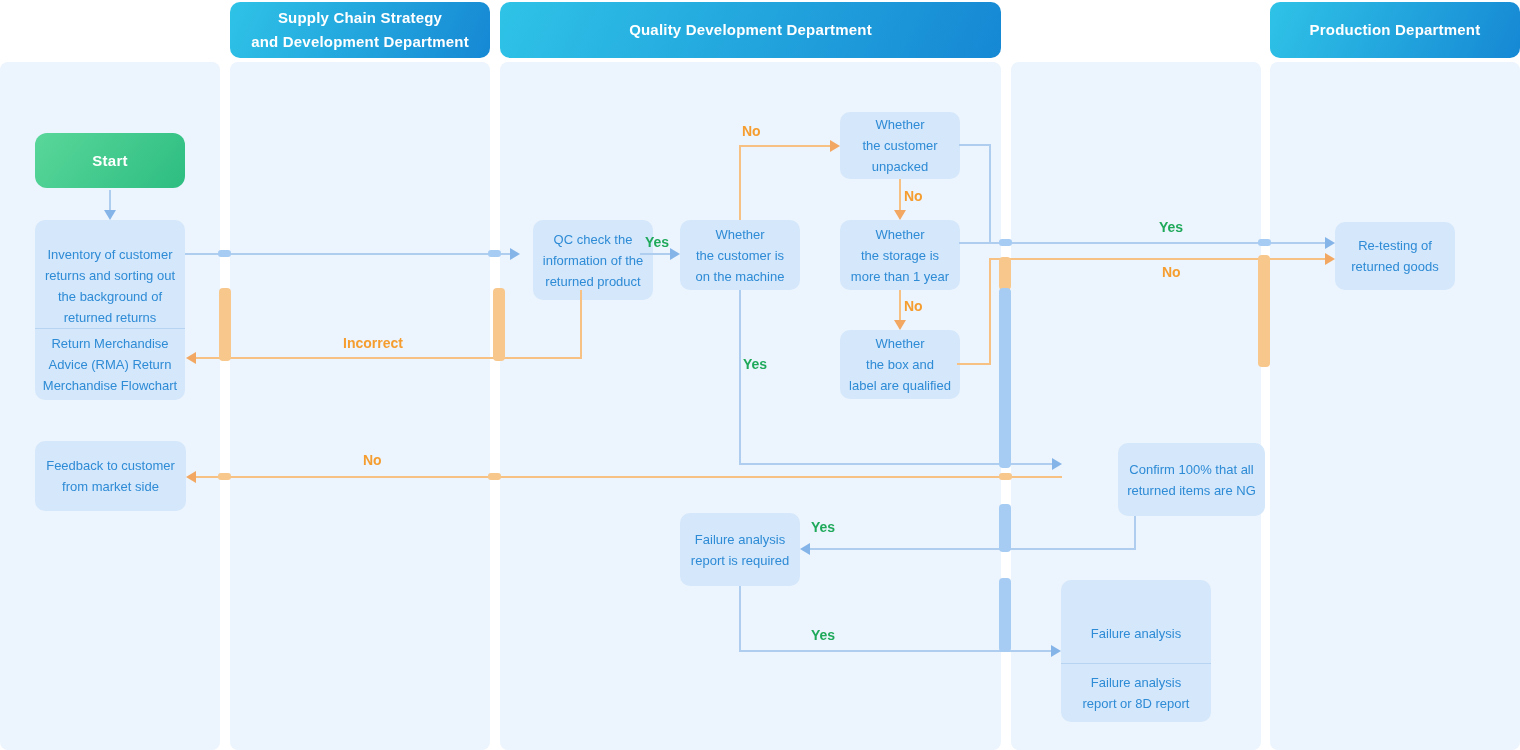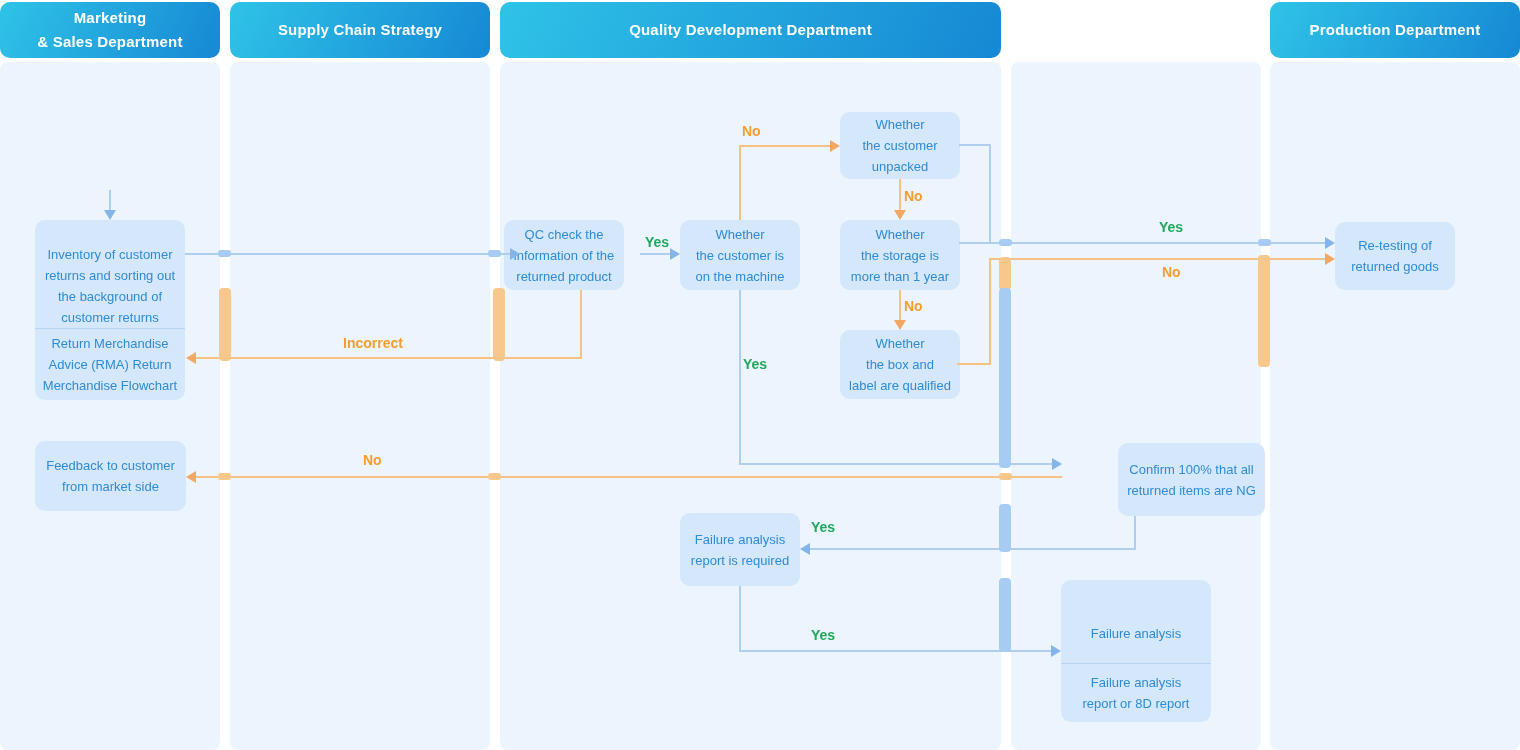--- a/index.html
+++ b/index.html
@@ -52,55 +52,55 @@
 <body>
 
 <div class="canvas">
 
   <div class="lane" style="left:0;width:220px"></div>
   <div class="lane" style="left:230px;width:260px"></div>
   <div class="lane" style="left:500px;width:501px"></div>
   <div class="lane" style="left:1011px;width:250px"></div>
   <div class="lane" style="left:1270px;width:250px"></div>
 
-  <div class="lane-header" style="left:0;width:220px">
-    <div>Marketing</div>
-    <div>&amp; Sales Department</div>
-  </div>
   <div class="lane-header" style="left:230px;width:260px">
     <div>Supply Chain Strategy</div>
+    <div>and Development Department</div>
   </div>
   <div class="lane-header" style="left:500px;width:501px">
     <div>Quality Development Department</div>
   </div>
   <div class="lane-header" style="left:1270px;width:250px">
     <div>Production Department</div>
   </div>
 
+  <div class="node start" style="left:35px;top:133px;width:150px;height:55px">
+    <div class="nl">Start</div>
+  </div>
 
   <div class="node" style="left:35px;top:220px;width:150px;height:180px;padding:0">
     <div class="node-section divided" style="height:100px">
       <div class="nl">Inventory of customer</div>
       <div class="nl">returns and sorting out</div>
       <div class="nl">the background of</div>
-      <div class="nl">customer returns</div>
+      <div class="nl">returned returns</div>
     </div>
     <div class="node-section" style="height:92px">
       <div class="nl">Return Merchandise</div>
       <div class="nl">Advice (RMA) Return</div>
       <div class="nl">Merchandise Flowchart</div>
     </div>
   </div>
 
   <div class="node" style="left:35px;top:441px;width:151px;height:70px">
     <div class="nl">Feedback to customer</div>
     <div class="nl">from market side</div>
   </div>
 
-  <div class="node" style="left:504px;top:220px;width:120px;height:70px">
+  <div class="node" style="left:533px;top:220px;width:120px;height:80px">
     <div class="nl">QC check the</div>
     <div class="nl">information of the</div>
     <div class="nl">returned product</div>
   </div>
 
   <div class="node" style="left:680px;top:220px;width:120px;height:70px">
     <div class="nl">Whether</div>
     <div class="nl">the customer is</div>
     <div class="nl">on the machine</div>
   </div>

